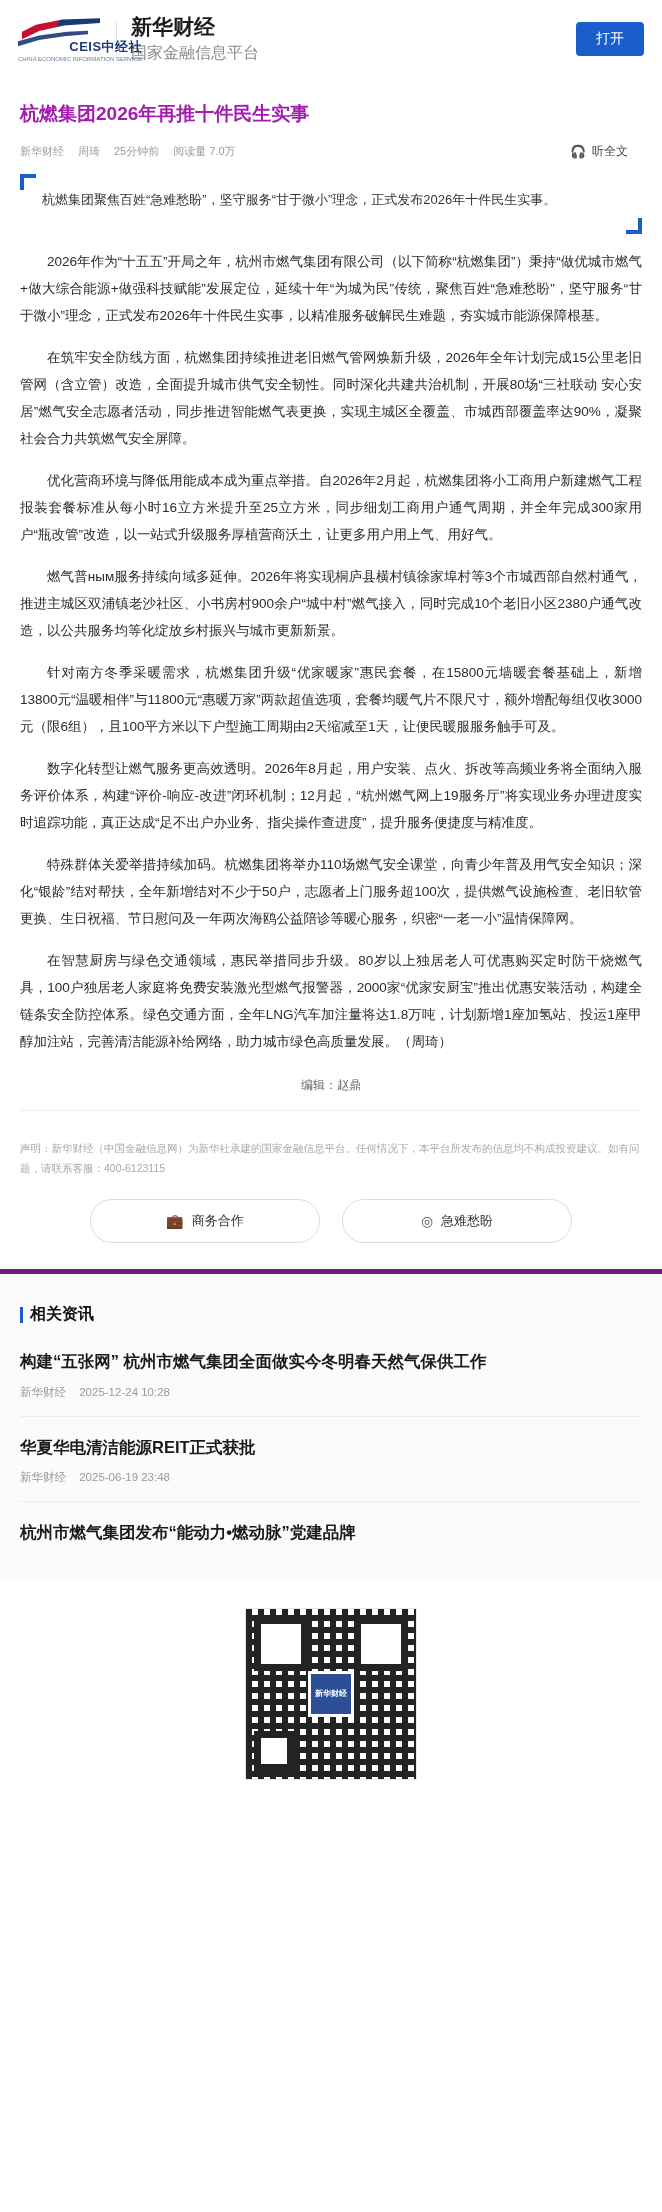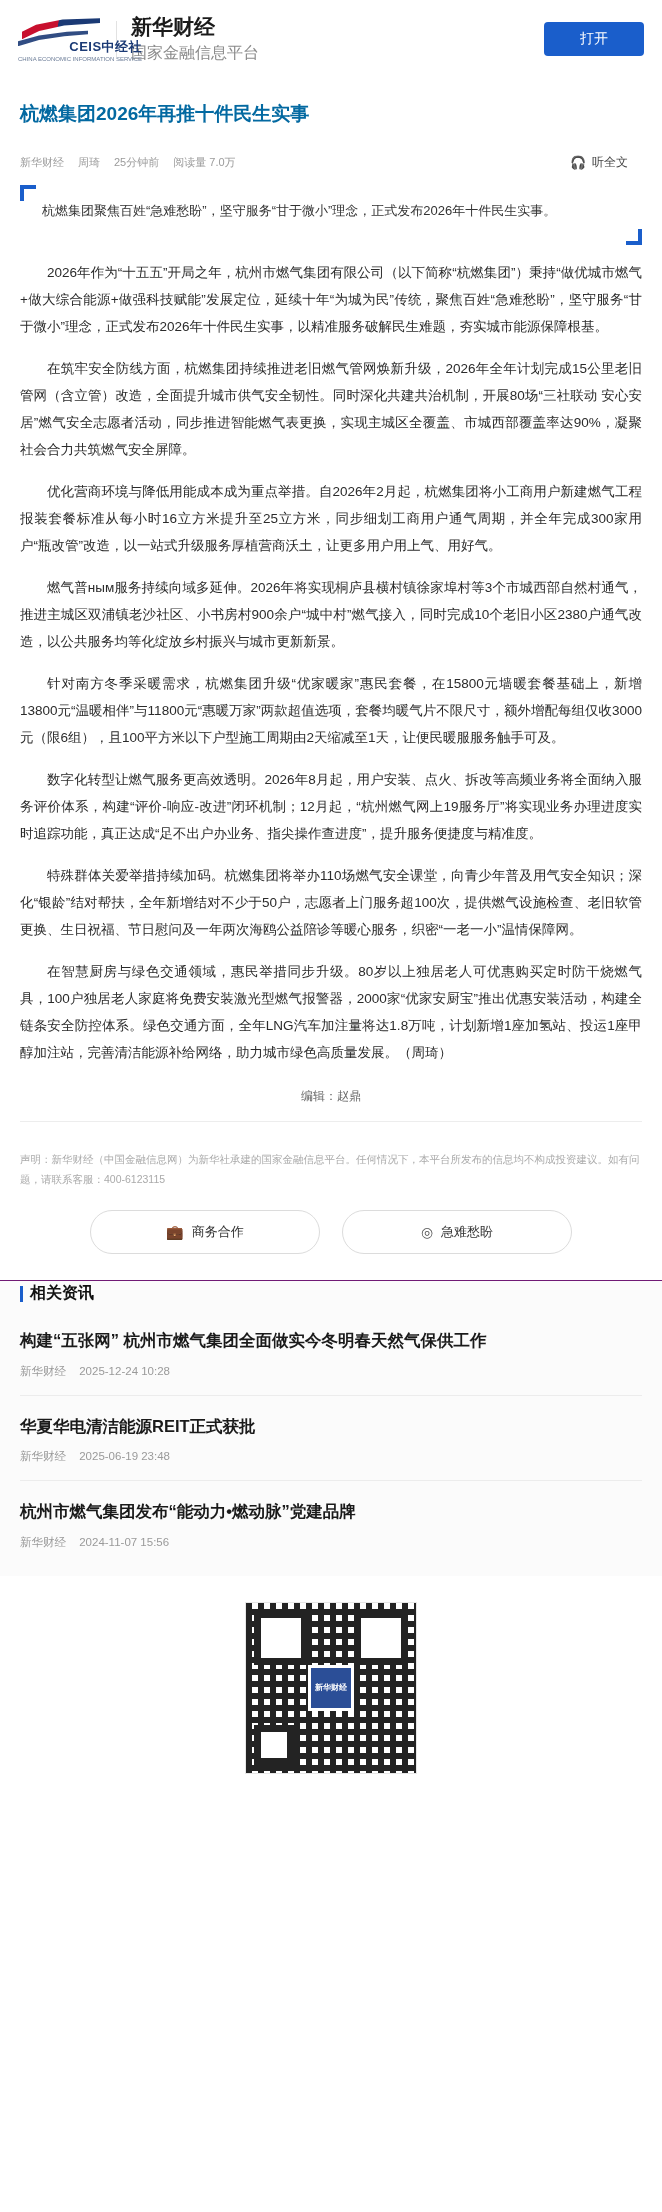--- a/index.html
+++ b/index.html
@@ -79,35 +79,35 @@
   .brand-sub {
     font-size: 16px;
     color: #8a8a8a;
     margin-top: 3px;
   }
   .open-btn {
     flex: 0 0 auto;
     background: #1a5ecb;
     color: #fff;
     font-size: 14px;
-    padding: 8px 36px;
+    padding: 8px 20px;
     border-radius: 4px;
     border: none;
     cursor: pointer;
     font-family: "Liberation Sans", sans-serif;
   }
 
   
   .article { padding: 16px 20px 0 20px; }
   .headline {
     font-size: 19px;
     font-weight: bold;
-    color: #0369a1;
+    color: #a21caf;
     line-height: 1.45;
-    margin: 4px 0 26px 0;
+    margin: 4px 0 15px 0;
   }
   .meta-row {
     display: flex;
     align-items: center;
     font-size: 11px;
     color: #9b9b9b;
     margin-bottom: 14px;
   }
   .meta-row span { margin-right: 14px; }
   .listen-btn {
@@ -183,21 +183,21 @@
     align-items: center;
     justify-content: center;
     font-size: 13px;
     color: #333;
     cursor: pointer;
     background: #fff;
   }
   .cta .ic { margin-right: 8px; font-size: 14px; color: #555; }
 
   
-  .related { background: #fbfbfb; padding: 2px 20px 10px 20px; border-top: 1px solid #701a75; }
+  .related { background: #fbfbfb; padding: 30px 20px 10px 20px; border-top: 5px solid #701a75; }
   .related-title {
     font-size: 16px;
     font-weight: bold;
     color: #111;
     padding-left: 10px;
     position: relative;
     margin-bottom: 6px;
   }
   .related-title::before {
     content: "";
@@ -340,24 +340,20 @@
     <div class="rel-item">
       <div class="rel-headline">华夏华电清洁能源REIT正式获批</div>
       <div class="rel-meta">
         <span class="src">新华财经</span>
         <span>2025-06-19 23:48</span>
       </div>
     </div>
 
     <div class="rel-item">
       <div class="rel-headline">杭州市燃气集团发布“能动力•燃动脉”党建品牌</div>
-      <div class="rel-meta">
-        <span class="src">新华财经</span>
-        <span>2024-11-07 15:56</span>
-      </div>
     </div>
   </div>
 
   <div class="qr-wrap">
     <div class="qr">
       <div class="qr-bl"></div>
       <div class="qr-center">新华财经</div>
     </div>
   </div>
 

